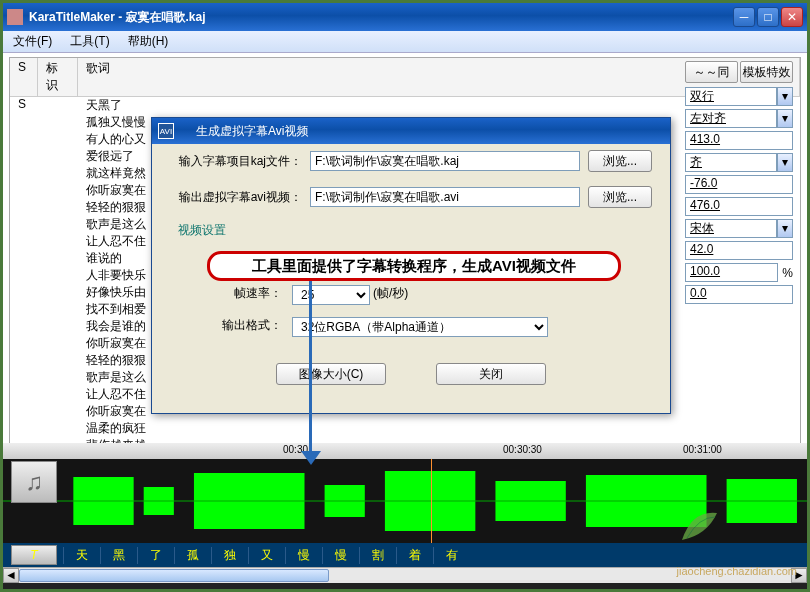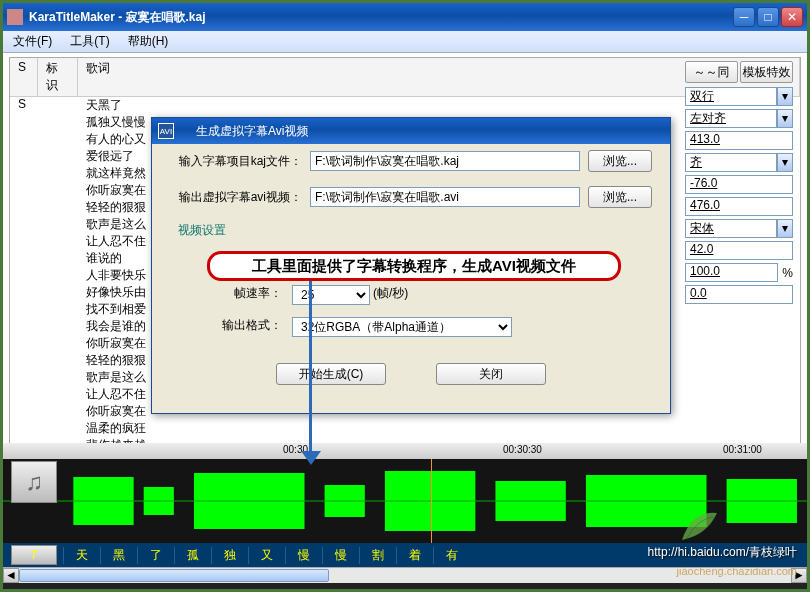--- a/index.html
+++ b/index.html
@@ -265,21 +265,21 @@
     </div>
     <div class="side-field">
         <div class="val">0.0</div>
       </div>
   </div>
 
   <div class="timeline-area">
     <div class="time-ruler">
       <span class="time-label" style="left:280px">00:30</span>
       <span class="time-label" style="left:500px">00:30:30</span>
-      <span class="time-label" style="left:720px">00:31:00</span>
+      <span class="time-label" style="left:680px">00:31:00</span>
     </div>
     <div class="waveform">
       <div class="note-icon-box">
           <span style="font-size:24px;color:#666">♫</span>
         </div>
       <svg class="wave-svg" viewBox="0 0 800 84" preserveAspectRatio="none">
         <rect x="0" y="0" width="800" height="84" fill="#141414"></rect>
         <g fill="#0f0">
           <rect x="70" y="18" width="60" height="48"></rect>
             <rect x="140" y="28" width="30" height="28"></rect>
@@ -345,33 +345,32 @@
         <span style="margin:0 6px 0 30px">高</span>
         <input class="small-input" value="576" style="">
       </div>
       <div class="dlg-row2">
         <span class="lbl">帧速率：</span>
         <select class="dlg-select" style="width:78px"><option>25</option></select>
         <span style="margin-left:3px">(帧/秒)</span>
       </div>
       <div class="dlg-row2">
         <span class="lbl">输出格式：</span>
-        <select class="dlg-select" style="width:220px"><option>32位RGBA（带Alpha通道）</option></select>
+        <select class="dlg-select" style="width:256px"><option>32位RGBA（带Alpha通道）</option></select>
       </div>
       <div class="dlg-footer">
-        <button class="dlg-btn">开始生成(C)</button>
+        <button class="dlg-btn">图像大小(C)</button>
         <button class="dlg-btn">关闭</button>
       </div>
     </div>
   </div>
 
   <div class="callout">工具里面提供了字幕转换程序，生成AVI视频文件</div>
   <div class="arrow-stem"></div>
   <div class="arrow-head"></div>
 
   <svg class="leaf-mark" viewBox="0 0 50 40">
     <path d="M5 35 Q 15 5 40 8 Q 30 30 5 35" fill="#6a4" opacity="0.9"></path>
     <path d="M10 33 Q 22 12 38 12" stroke="#384" fill="none" stroke-width="1"></path>
   </svg>
-  <div class="url-mark">http://hi.baidu.com/青枝绿叶</div>
   <div class="url-mark2">jiaocheng.chazidian.com</div>
 
 </div>
 
 </body></html>

